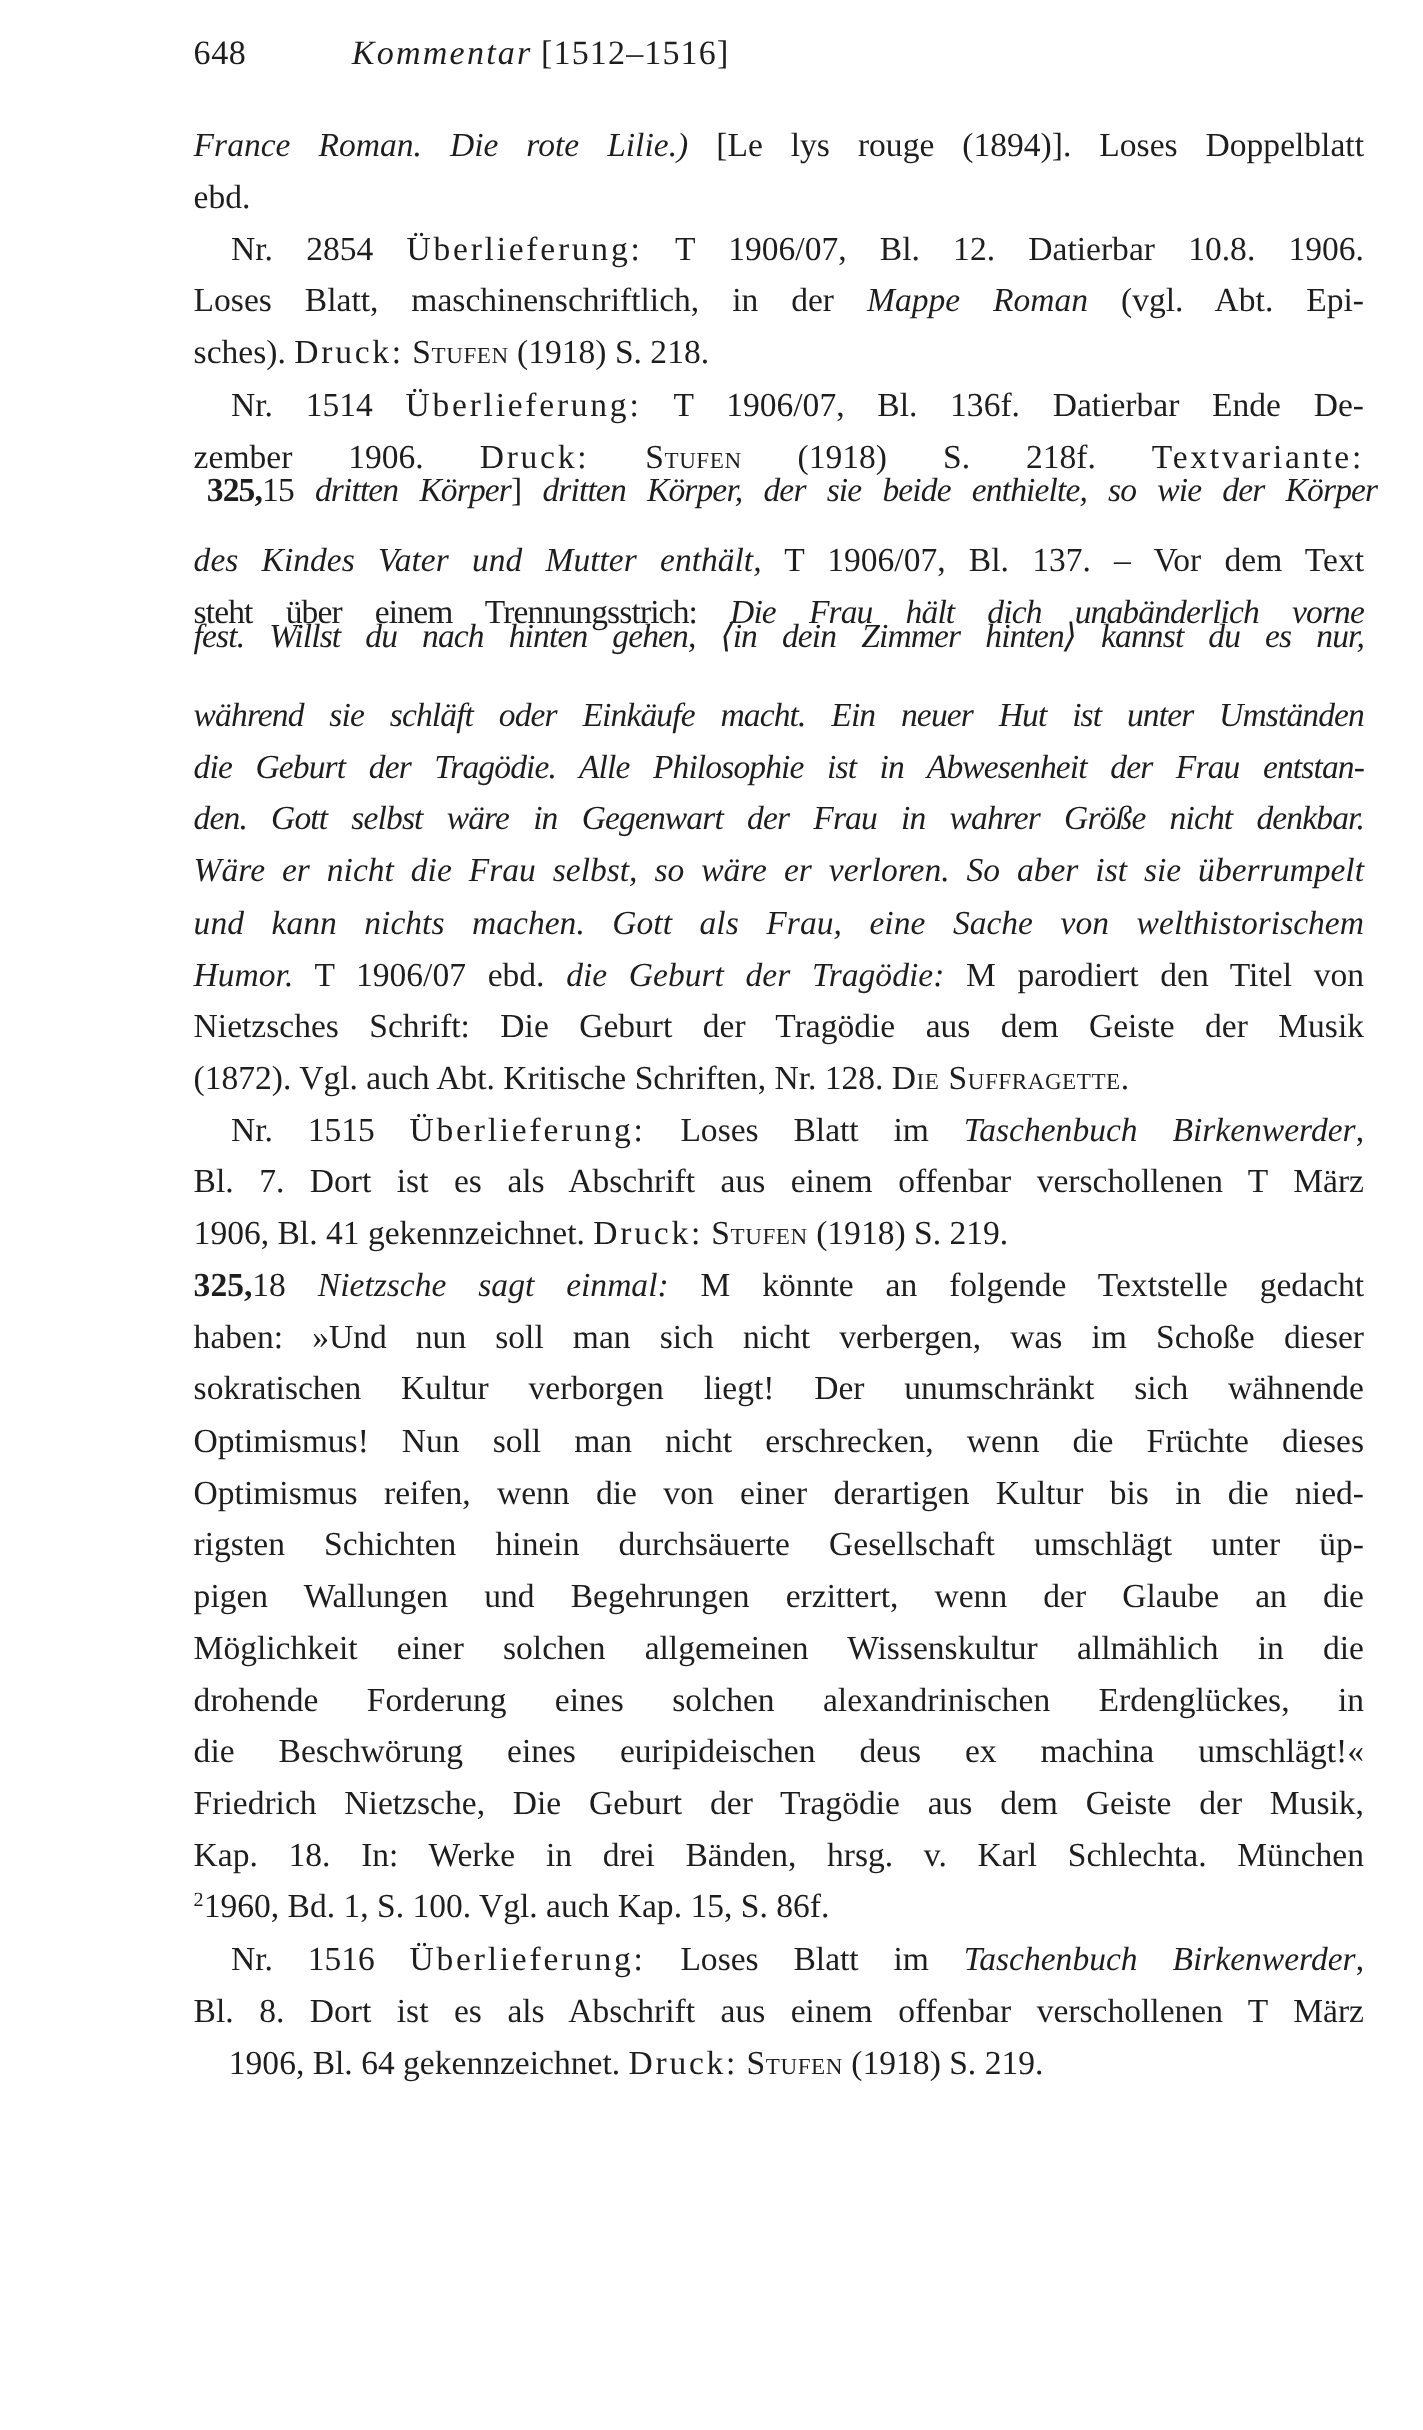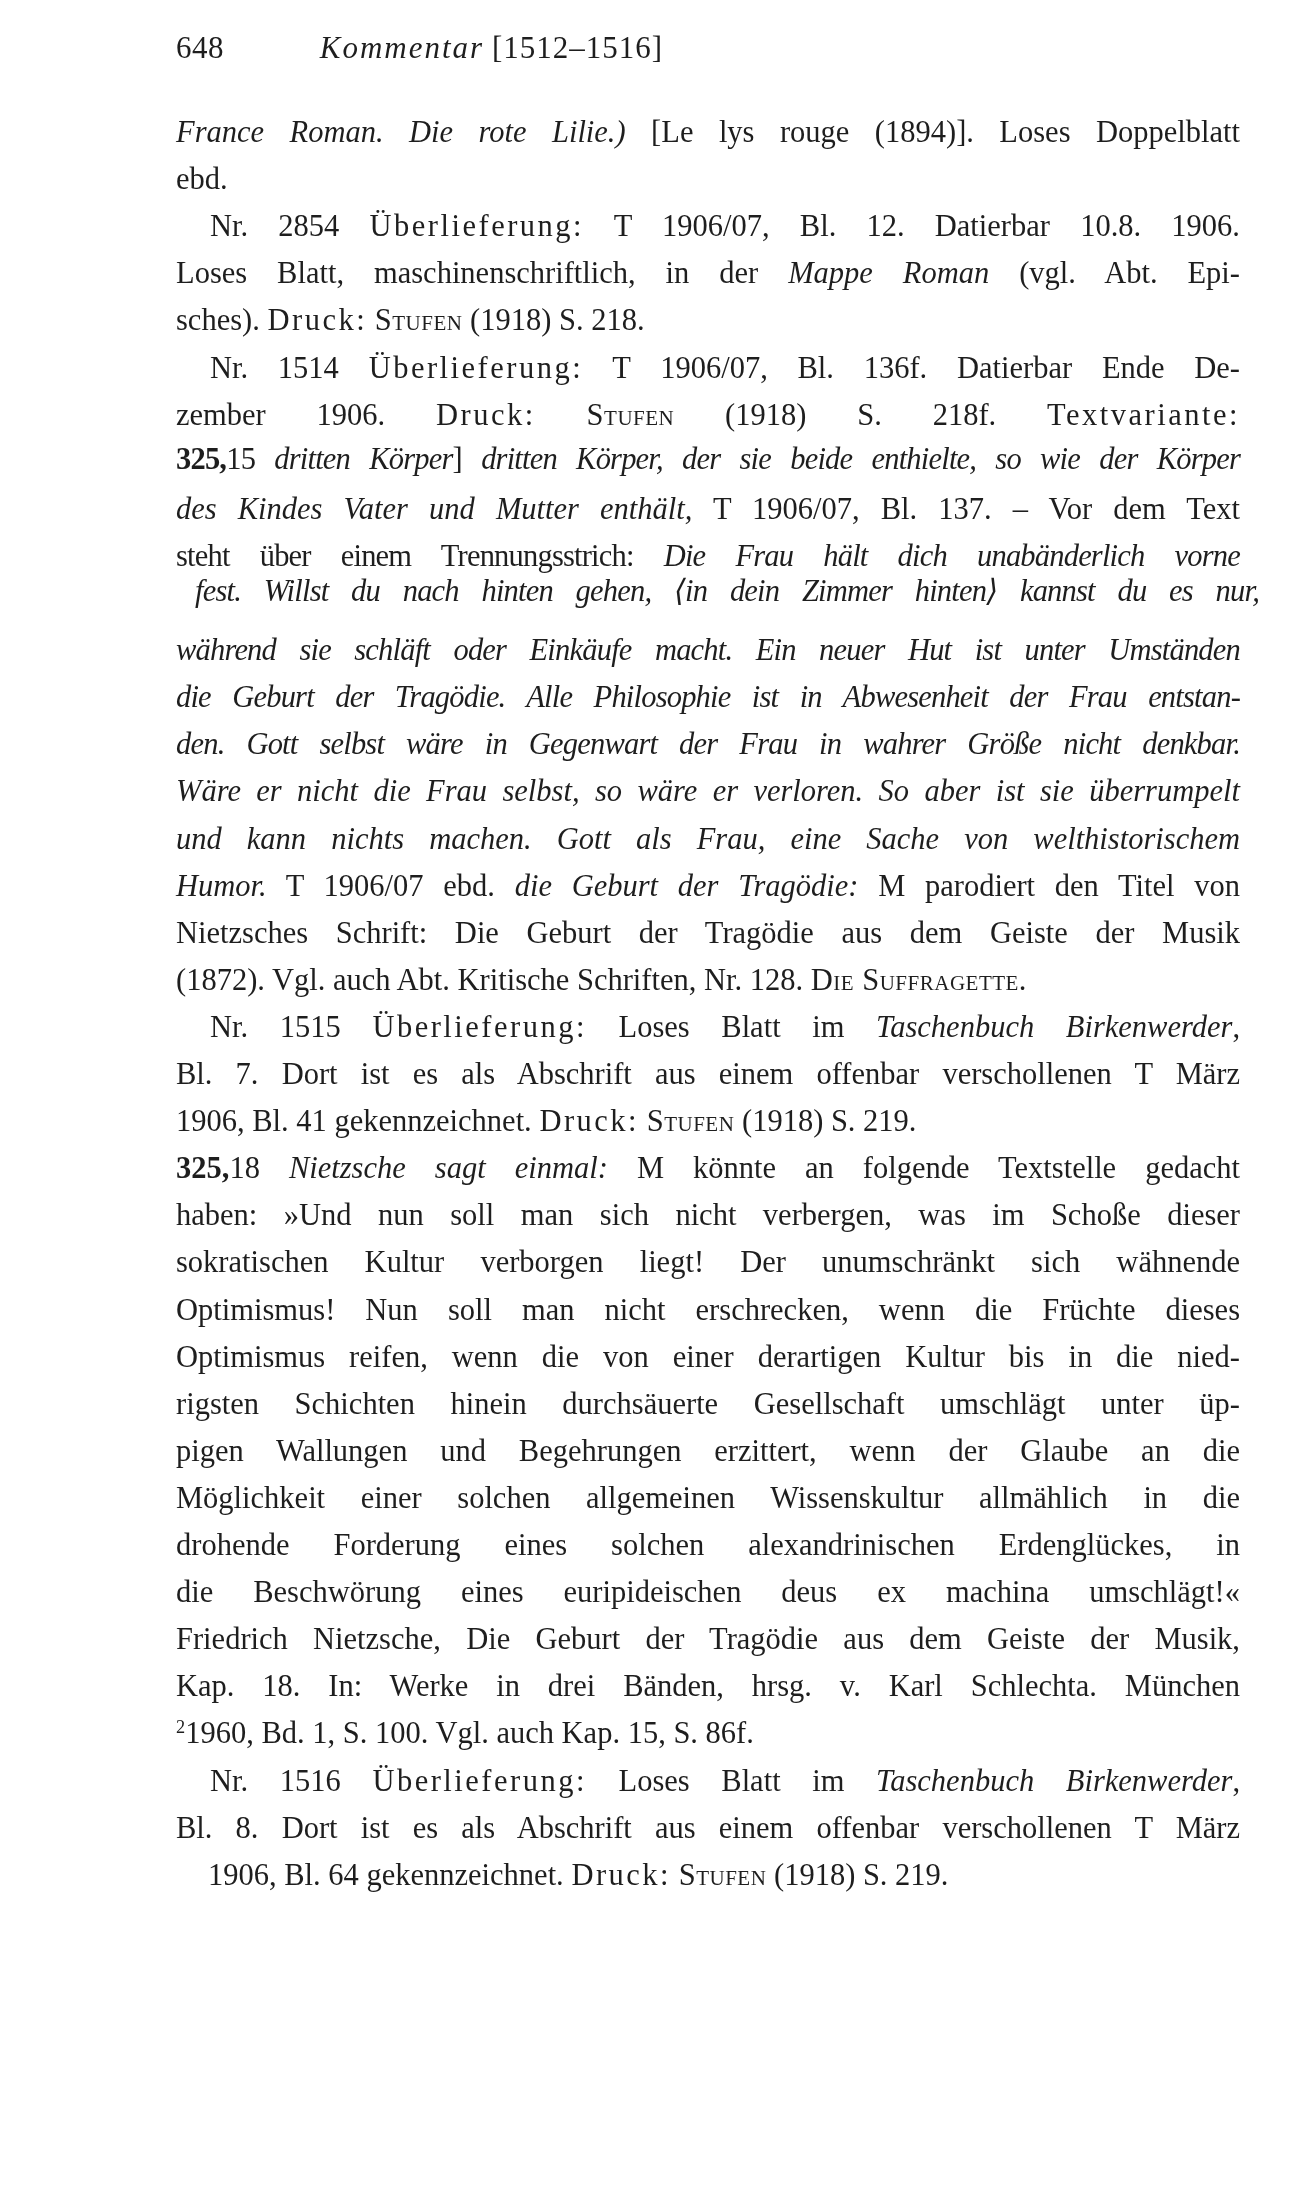--- a/index.html
+++ b/index.html
@@ -38,24 +38,24 @@
     <span class="rng">[1512–1516]</span>
   </div>
   <div class="body" id="body">
       <div class="ln" style="top: 0px;"><i>France Roman. Die rote Lilie.)</i><span> [Le lys rouge (1894)]. Loses Doppelblatt</span></div>
       <div class="ln last" style="top: 47.1px;"><span>ebd.</span></div>
       <div class="ln ind" style="top: 94.2px;"><span>Nr. 2854 </span><span class="sp">Überlieferung:</span><span> T 1906/07, Bl. 12. Datierbar 10.8. 1906.</span></div>
       <div class="ln" style="top: 141.3px;"><span>Loses Blatt, maschinenschriftlich, in der </span><i>Mappe Roman</i><span> (vgl. Abt. Epi-</span></div>
       <div class="ln last" style="top: 188.4px;"><span>sches). </span><span class="sp">Druck:</span><span> </span><span class="sc">Stufen</span><span> (1918) S. 218.</span></div>
       <div class="ln ind" style="top: 235.5px;"><span>Nr. 1514 </span><span class="sp">Überlieferung:</span><span> T 1906/07, Bl. 136f. Datierbar Ende De-</span></div>
       <div class="ln" style="top: 282.6px;"><span>zember 1906. </span><span class="sp">Druck:</span><span> </span><span class="sc">Stufen</span><span> (1918) S. 218f. </span><span class="sp">Textvariante:</span></div>
-      <div class="ln tight" style="top: 327px;"><b>325,</b><span>15 </span><i>dritten Körper</i><span>] </span><i>dritten Körper, der sie beide enthielte, so wie der Körper</i></div>
+      <div class="ln tight" style="top: 313px; margin-left: 12px;"><b>325,</b><span>15 </span><i>dritten Körper</i><span>] </span><i>dritten Körper, der sie beide enthielte, so wie der Körper</i></div>
       <div class="ln" style="top: 376.8px;"><i>des Kindes Vater und Mutter enthält,</i><span> T 1906/07, Bl. 137. – Vor dem Text</span></div>
       <div class="ln tight" style="top: 423.9px;"><span>steht über einem Trennungsstrich: </span><i>Die Frau hält dich unabänderlich vorne</i></div>
-      <div class="ln tight" style="top: 459px; margin-left: 19px;"><i>fest. Willst du nach hinten gehen, ⟨in dein Zimmer hinten⟩ kannst du es nur,</i></div>
+      <div class="ln tight" style="top: 446px;"><i>fest. Willst du nach hinten gehen, ⟨in dein Zimmer hinten⟩ kannst du es nur,</i></div>
       <div class="ln tight" style="top: 518.1px;"><i>während sie schläft oder Einkäufe macht. Ein neuer Hut ist unter Umständen</i></div>
       <div class="ln tight" style="top: 565.2px;"><i>die Geburt der Tragödie. Alle Philosophie ist in Abwesenheit der Frau entstan-</i></div>
       <div class="ln tight" style="top: 612.3px;"><i>den. Gott selbst wäre in Gegenwart der Frau in wahrer Größe nicht denkbar.</i></div>
       <div class="ln" style="top: 659.4px;"><i>Wäre er nicht die Frau selbst, so wäre er verloren. So aber ist sie überrumpelt</i></div>
       <div class="ln" style="top: 706.5px;"><i>und kann nichts machen. Gott als Frau, eine Sache von welthistorischem</i></div>
       <div class="ln" style="top: 753.6px;"><i>Humor.</i><span> T 1906/07 ebd. </span><i>die Geburt der Tragödie:</i><span> M parodiert den Titel von</span></div>
       <div class="ln" style="top: 800.7px;"><span>Nietzsches Schrift: Die Geburt der Tragödie aus dem Geiste der Musik</span></div>
       <div class="ln last" style="top: 847.8px;"><span>(1872). Vgl. auch Abt. Kritische Schriften, Nr. 128. </span><span class="sc">Die Suffragette.</span></div>
       <div class="ln ind" style="top: 894.9px;"><span>Nr. 1515 </span><span class="sp">Überlieferung:</span><span> Loses Blatt im </span><i>Taschenbuch Birkenwerder</i><span>,</span></div>
       <div class="ln" style="top: 942px;"><span>Bl. 7. Dort ist es als Abschrift aus einem offenbar verschollenen T März</span></div>

